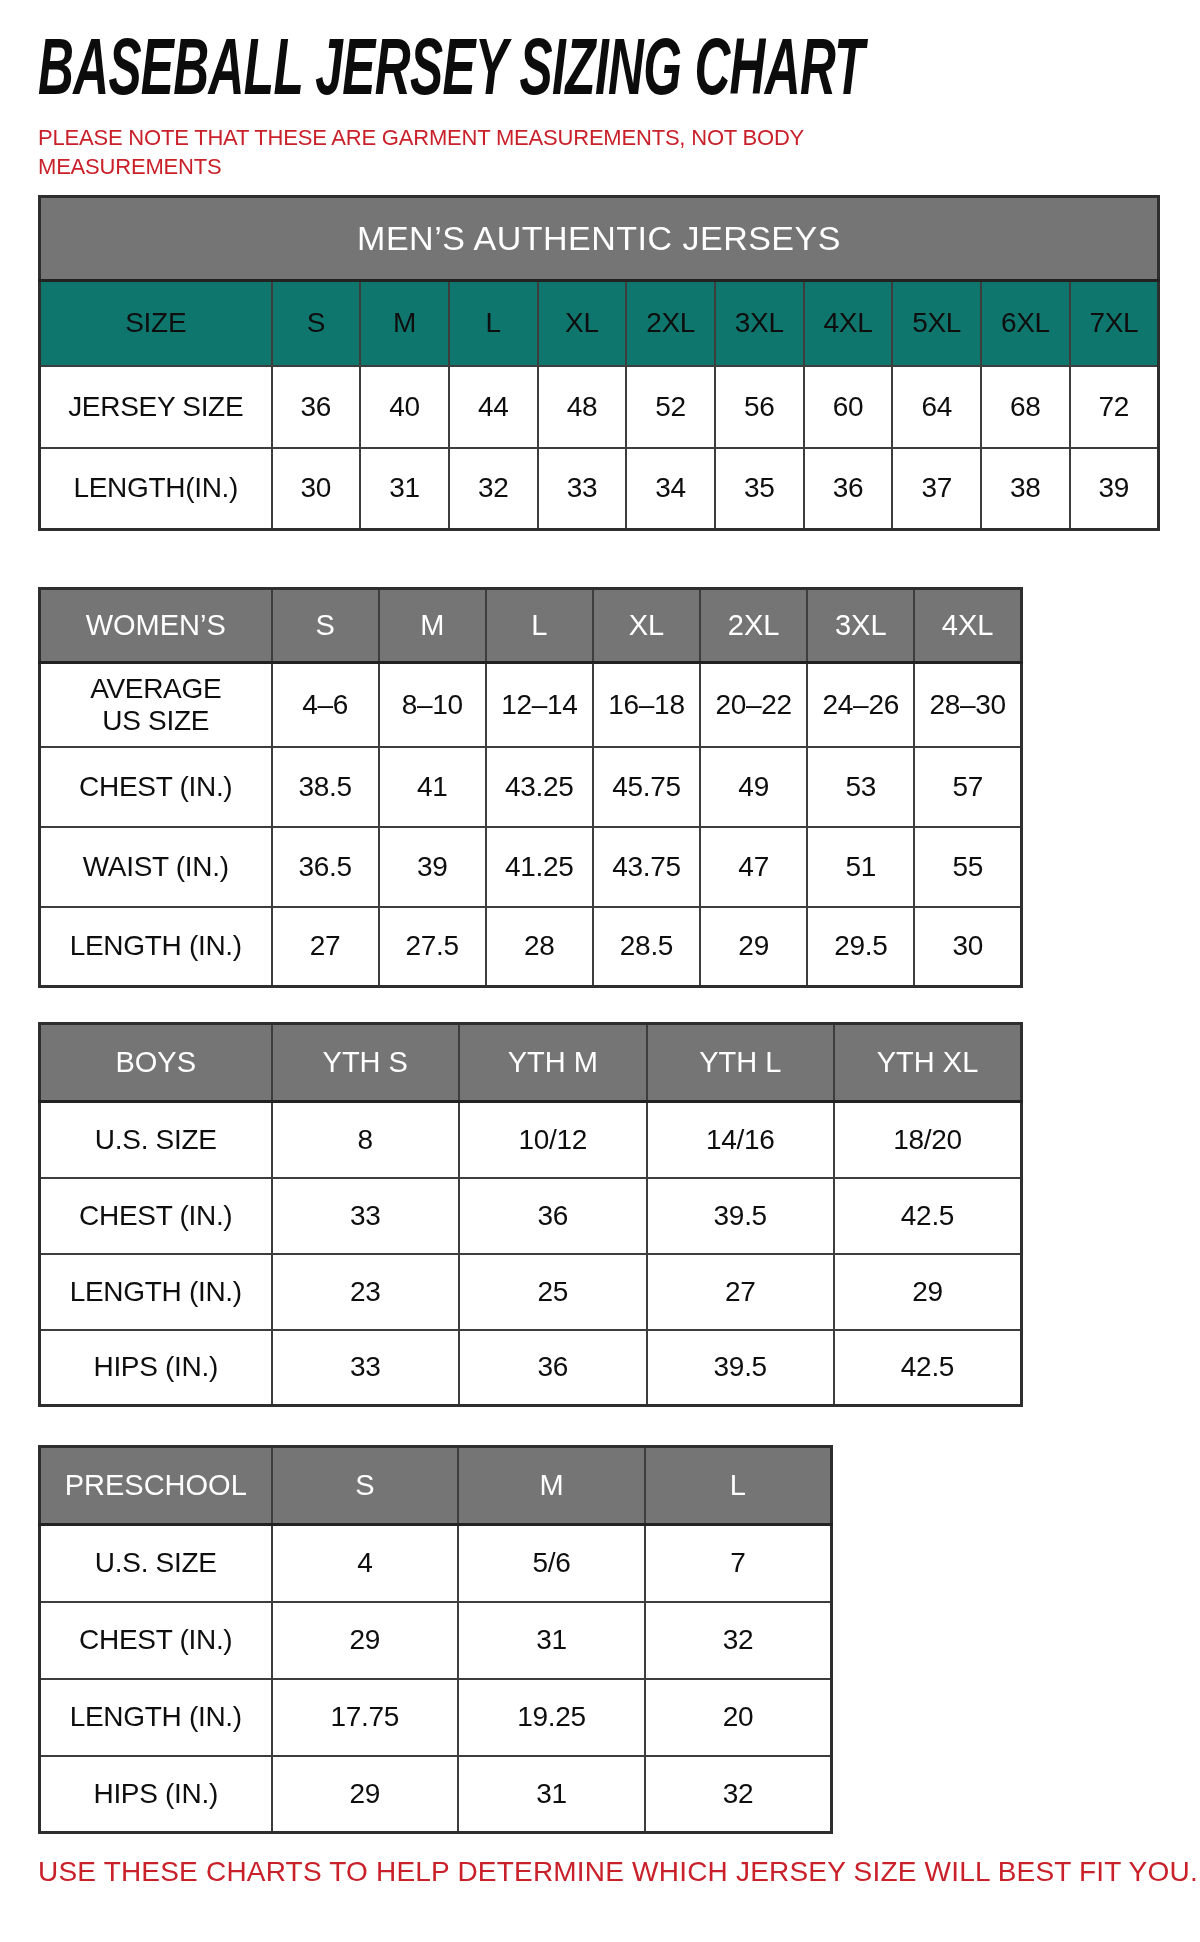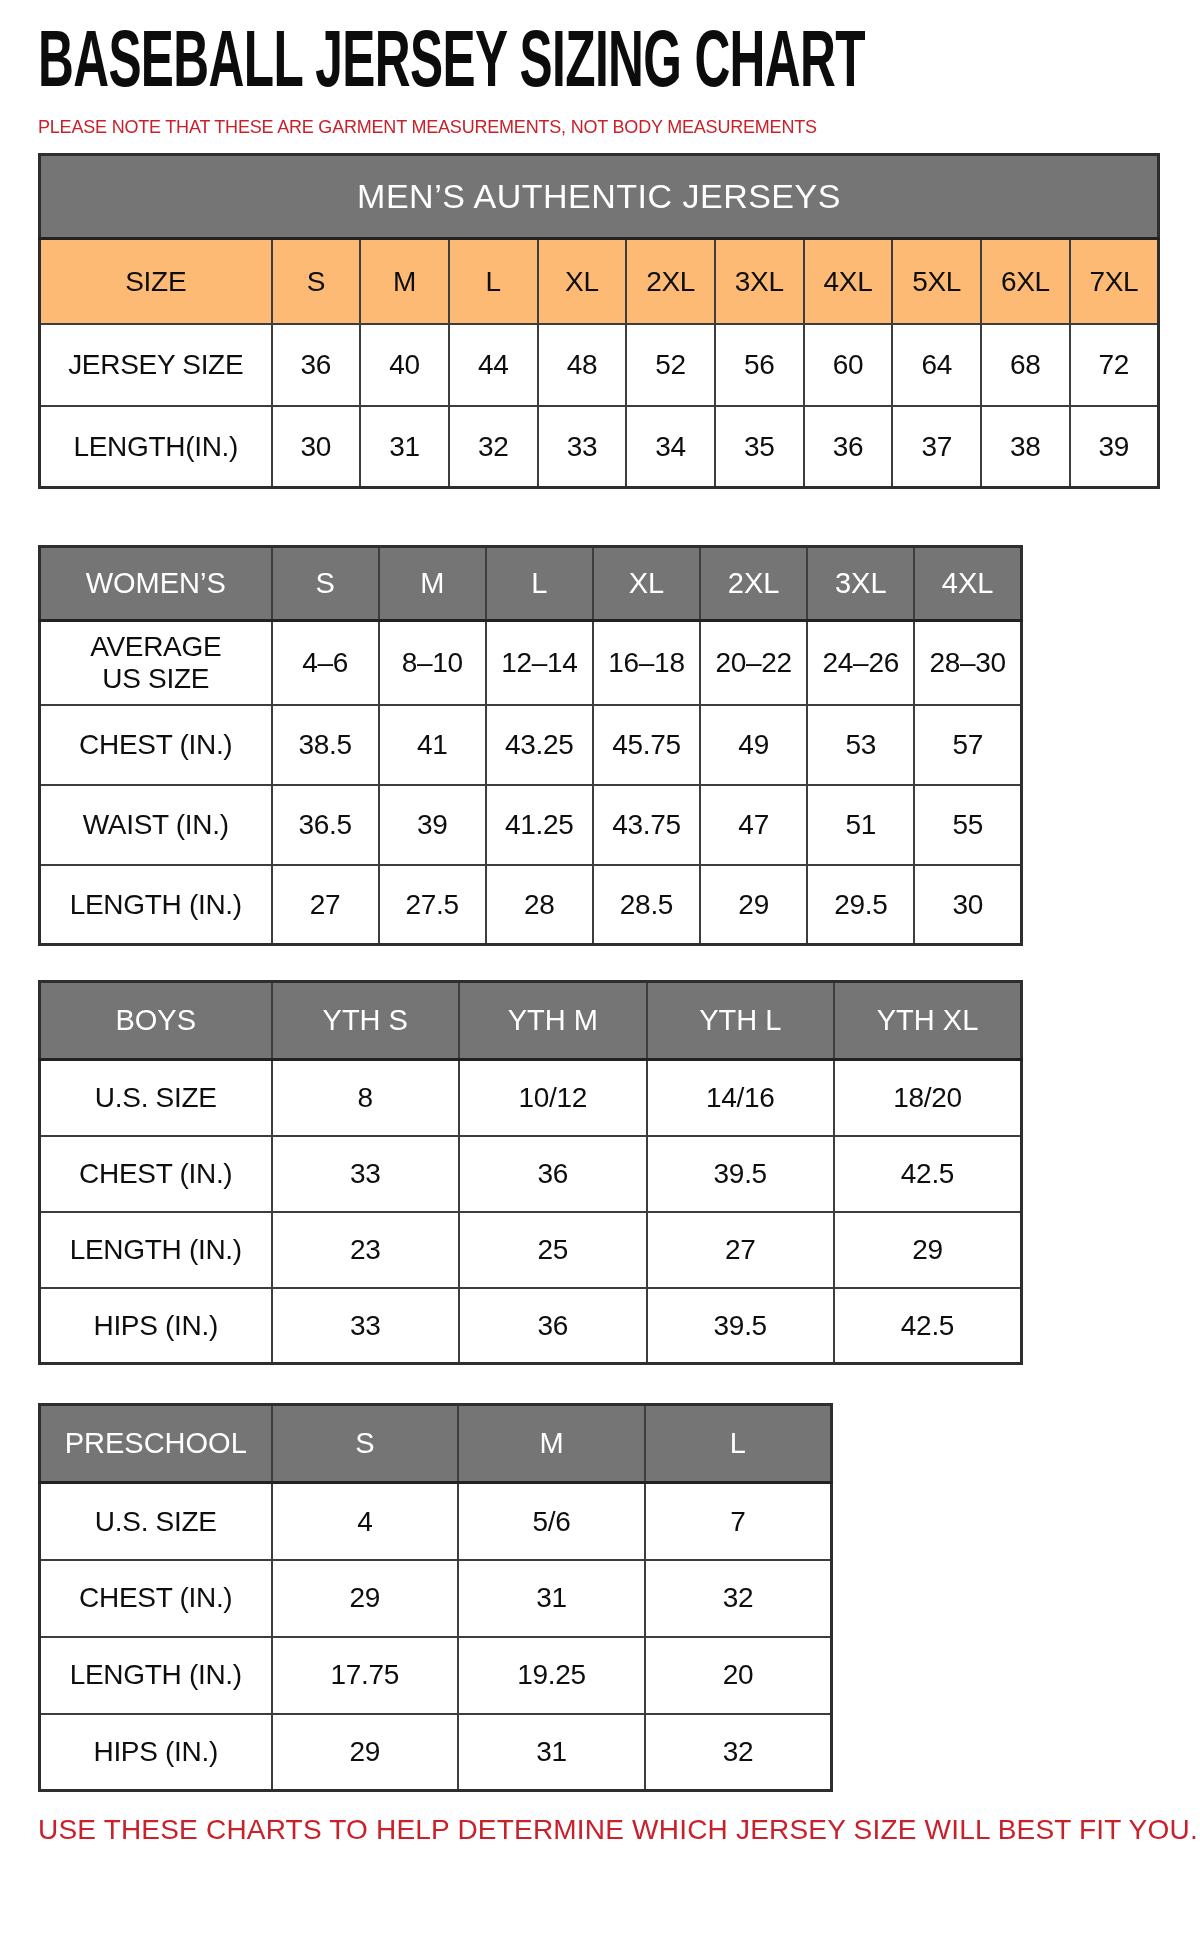--- a/index.html
+++ b/index.html
@@ -13,40 +13,42 @@
     width: 1200px;
     min-height: 1942px;
     background: #ffffff;
     padding: 18px 0 0 38px;
     overflow: hidden;
   }
 
   
   .title-wrap {
     height: 82px;
+    margin-top: 8px;
     overflow: visible;
     white-space: nowrap;
+    font-style: italic;
   }
   .title-inner {
     display: inline-block;
     font-size: 80px;
     font-weight: 700;
     line-height: 1.02;
     letter-spacing: -1px;
     color: #0c0c0c;
     transform: scaleX(0.62);
     transform-origin: 0 0;
     white-space: nowrap;
   }
 
   
   .note {
     margin-top: 16px;
     max-width: 900px;
-    font-size: 18px;
+    font-size: 22px;
     line-height: 1.3;
     letter-spacing: -0.2px;
     color: #c9202a;
   }
 
   
   table.tbl {
     border-collapse: collapse;
     table-layout: fixed;
     border: 3px solid #2e2e2e;
@@ -69,21 +71,21 @@
   
   .mens { width: 1122px; margin-top: 14px; }
   .mens th.banner {
     height: 84px;
     background: #757575;
     color: #ffffff;
     font-size: 34px;
     letter-spacing: 0.5px;
     border-bottom: 3px solid #222222;
   }
-  .mens tr.head-row th { height: 85px; background: #fdba74; color: #0e0e0e; }
+  .mens tr.head-row th { height: 85px; background: #0f766e; color: #0e0e0e; }
   .mens tbody tr { height: 82px; }
 
   
   .womens, .boys { width: 985px; }
   .pre { width: 795px; }
   .womens { margin-top: 56px; }
   .boys   { margin-top: 34px; }
   .pre    { margin-top: 38px; border-radius: 12px; }
   .gray-head th {
     background: #757575;

